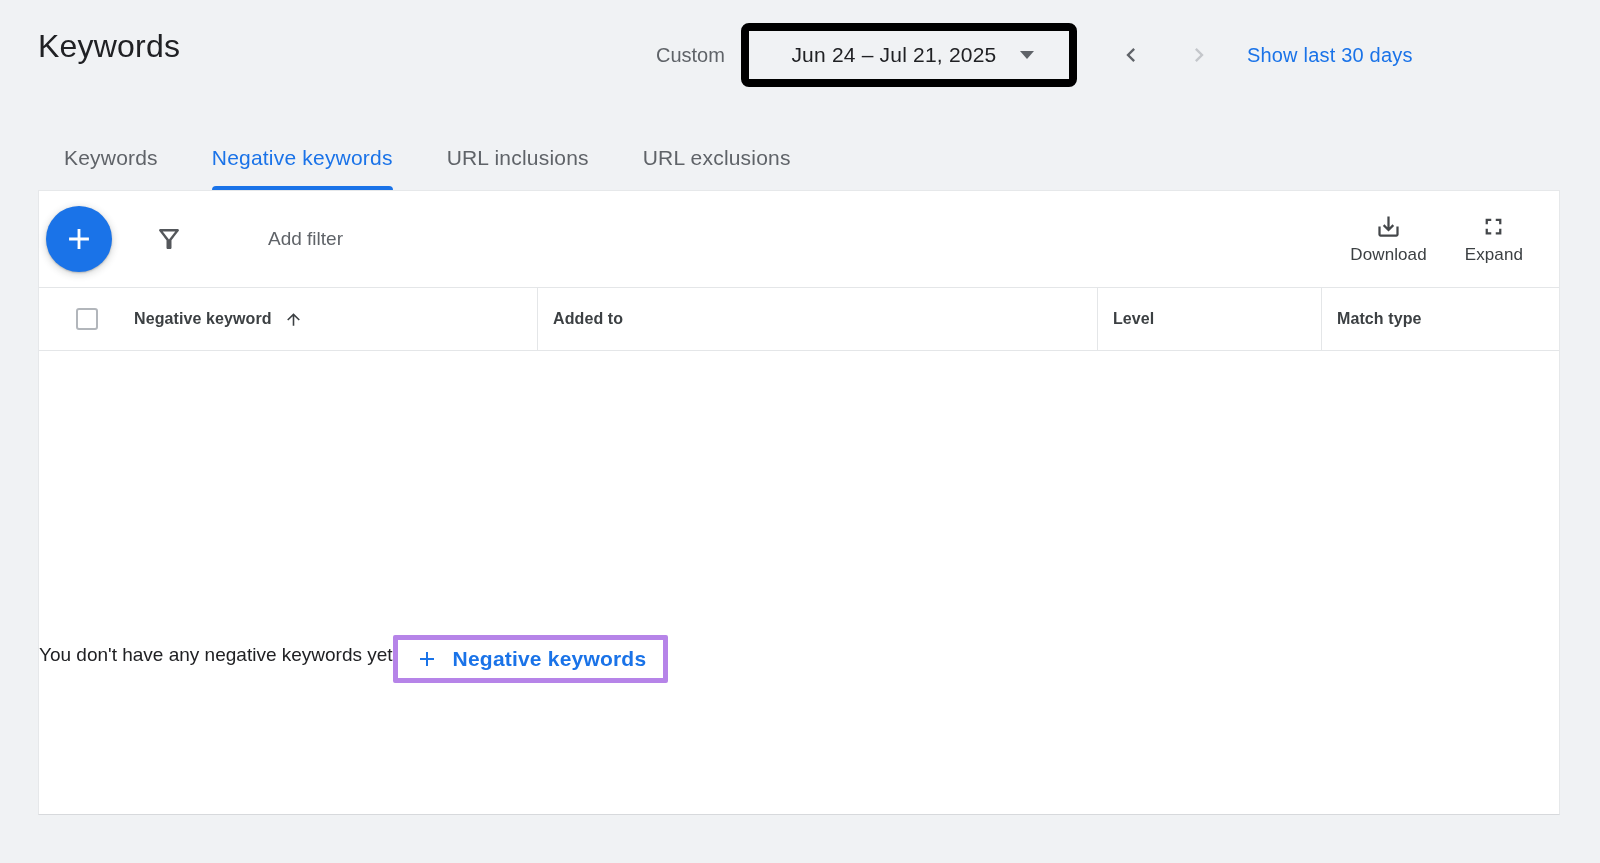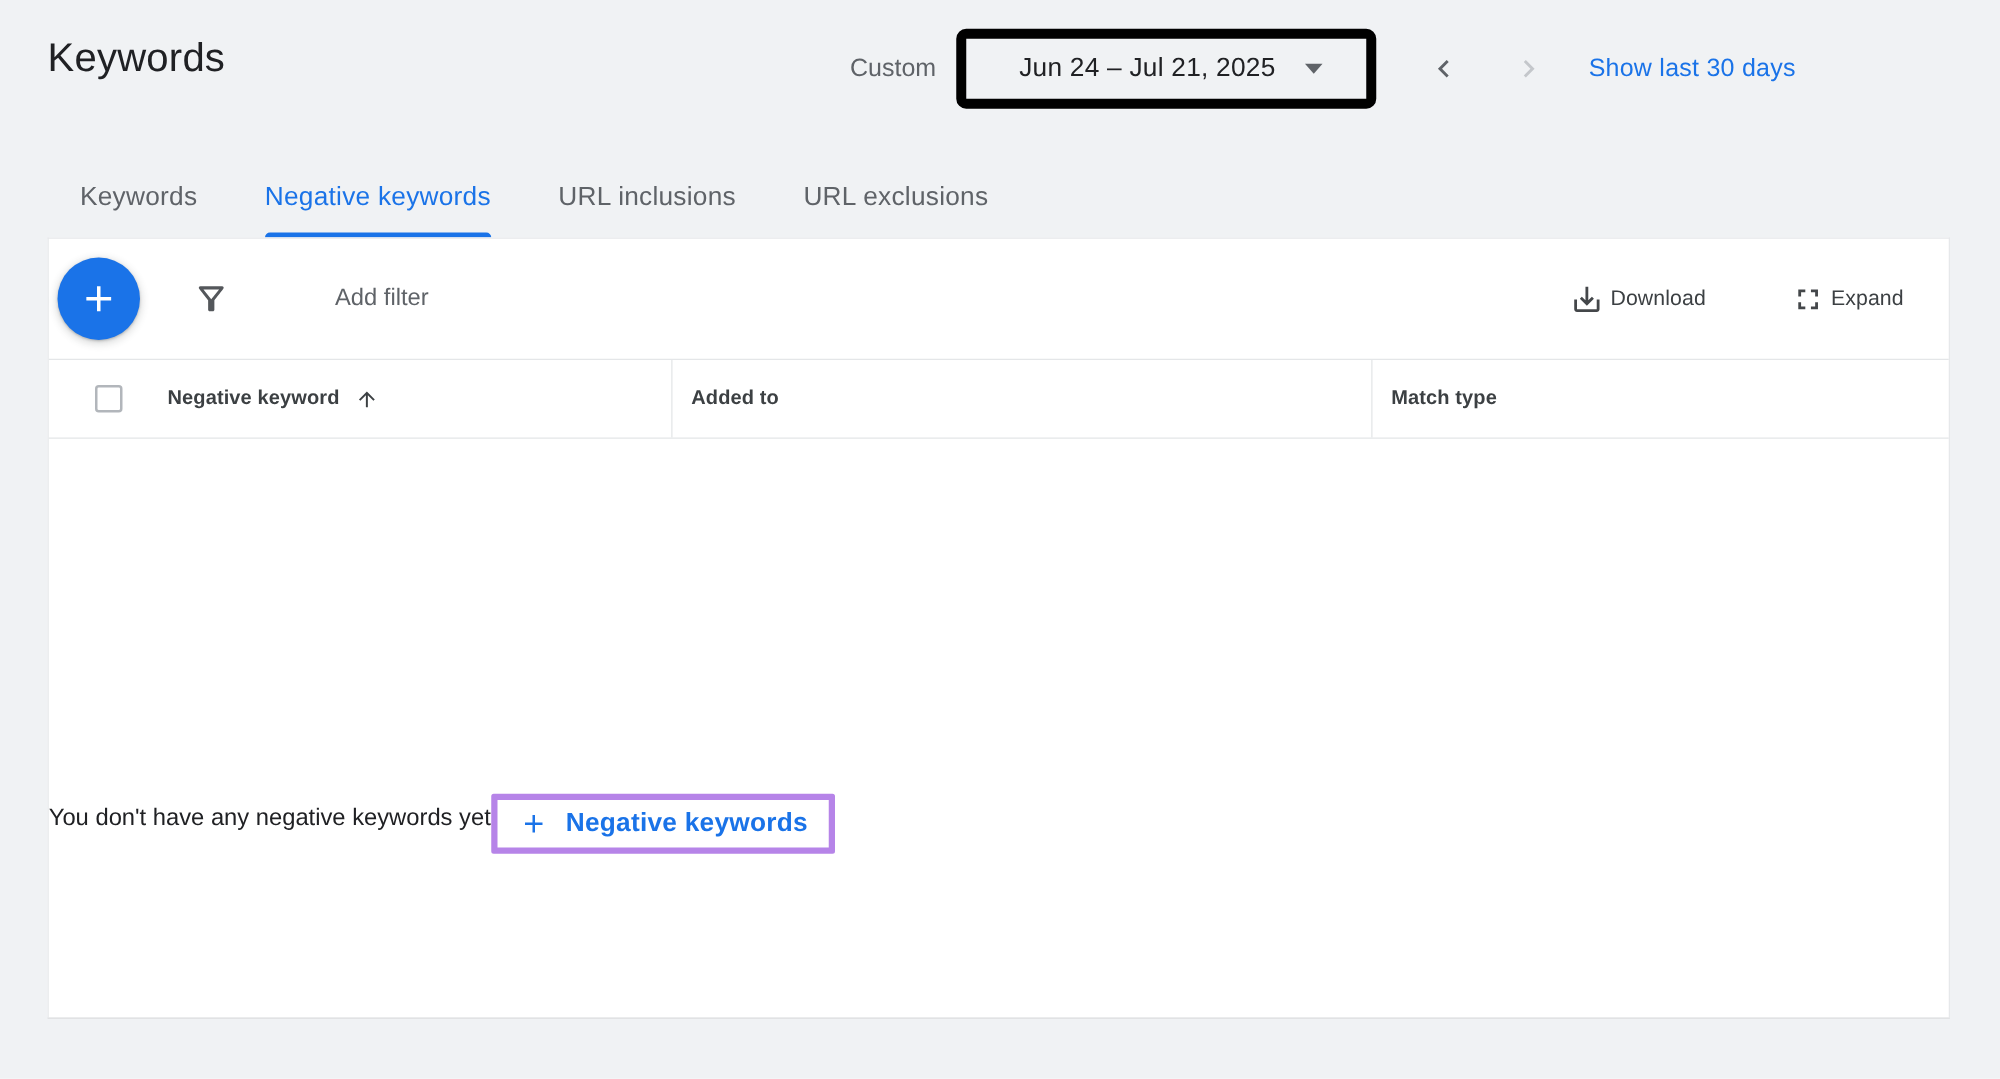--- a/index.html
+++ b/index.html
@@ -24,21 +24,21 @@
   }
 
   
   .topbar { position: relative; height: 126px; }
   .page-title {
     position: absolute; left: 38px; top: 28px;
     margin: 0; font-size: 32px; font-weight: 400; color: var(--text1);
     letter-spacing: 0.2px;
   }
   .date-controls {
-    position: absolute; top: 0; left: 680px; height: 110px;
+    position: absolute; top: 0; left: 656px; height: 110px;
     display: flex; align-items: center;
   }
   .custom-label { font-size: 20px; color: var(--text2); margin-right: 16px; }
   .date-box {
     height: 64px; min-width: 336px;
     border: 8px solid #000000; border-radius: 8px;
     display: flex; align-items: center; justify-content: center;
     padding: 0 20px 0 28px;
     cursor: pointer; background: transparent;
   }
@@ -87,22 +87,22 @@
     background: var(--accent); border: none; cursor: pointer;
     display: flex; align-items: center; justify-content: center;
     box-shadow: 0 1px 2px rgba(60,64,67,.3), 0 2px 6px 2px rgba(60,64,67,.15);
   }
   .add-btn svg { width: 34px; height: 34px; fill: #ffffff; }
   .filter-btn { background: none; border: none; cursor: pointer; margin-left: 42px; line-height: 0; padding: 0; }
   .filter-btn svg { width: 30px; height: 30px; fill: #54575b; }
   .add-filter-label { margin-left: 84px; font-size: 19px; color: var(--text2); cursor: pointer; text-align: center; }
   .toolbar-spacer { flex: 1; }
   .tool {
-    display: flex; flex-direction: row; align-items: center;
-    gap: 5px; margin-left: 68px; cursor: pointer; background: none; border: none; padding: 0;
+    display: flex; flex-direction: column; align-items: center;
+    gap: 5px; margin-left: 38px; cursor: pointer; background: none; border: none; padding: 0;
   }
   .tool svg { width: 27px; height: 27px; fill: #44474a; }
   .tool span { font-size: 17px; color: var(--text3); letter-spacing: 0.1px; }
 
   
   .thead { height: 63px; display: flex; border-bottom: 1px solid var(--divider); }
   .th {
     display: flex; align-items: center; padding-left: 15px;
     font-size: 16px; font-weight: bold; color: var(--text3); letter-spacing: 0.1px;
   }
@@ -209,20 +209,23 @@
   <div class="thead">
     <div class="th th-keyword">
       <span class="checkbox"></span>
       <span>Negative keyword</span>
       <svg class="sort-icon" viewBox="0 0 24 24">
           <path d="m4 12 1.41 1.41L11 7.83V20h2V7.83l5.59 5.58L20 12l-8-8-8 8z"></path>
         </svg>
     </div>
     <div class="th th-added">
       <span>Added to</span>
+    </div>
+    <div class="th th-level">
+      <span>Level</span>
     </div>
     <div class="th th-match">
       <span>Match type</span>
     </div>
   </div>
 
   <div class="tbody-empty">
     <div class="empty-msg">You don't have any negative keywords yet</div>
     <div class="highlight-frame">
       <button class="neg-kw-btn">

